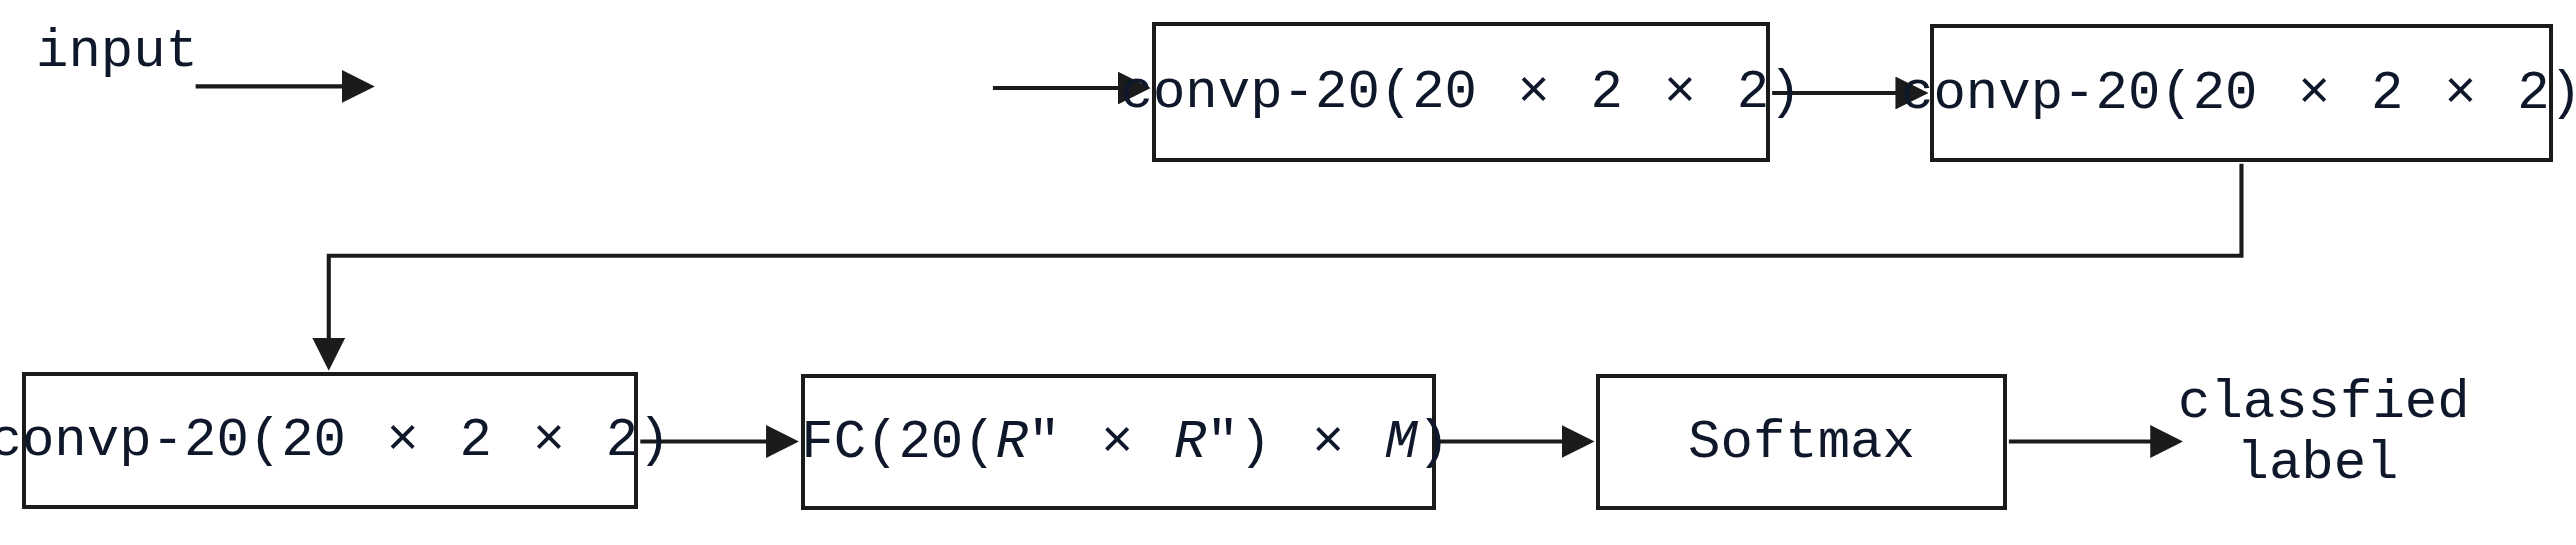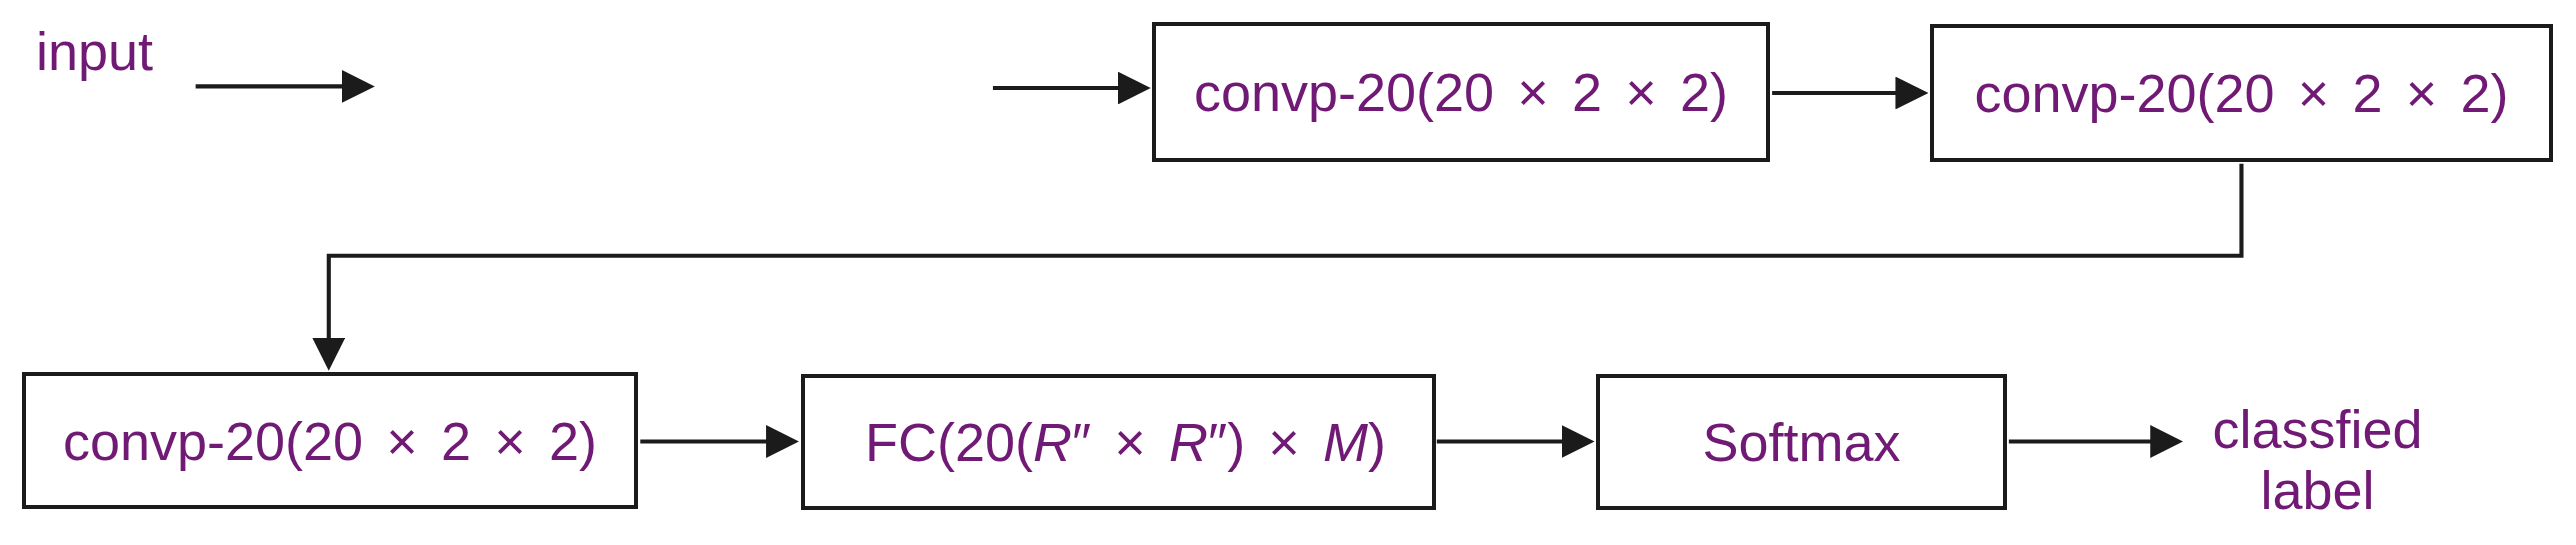--- a/index.html
+++ b/index.html
@@ -1,41 +1,41 @@
 <!DOCTYPE html>
 <html style="font-size:13px"><head>
 <meta charset="utf-8">
 <style>
   html, body { margin:0; padding:0; background:#ffffff; }
   .canvas {
     position:relative;
     width:2576px; height:546px;
     background:#ffffff;
-    color:#701a75;
-    font-family:Liberation Sans, sans-serif;
+    color:#0f172a;
+    font-family:Liberation Mono, monospace;
     overflow:hidden;
   }
   .wires { position:absolute; left:0; top:0; width:2576px; height:546px; }
   .node {
     position:absolute;
     box-sizing:border-box;
     border:4.1px solid #1b1b1b;
     background:#ffffff;
     display:flex; align-items:center; justify-content:center;
     font-size:54px;
     word-spacing:8.2px;
     white-space:nowrap;
   }
   .side-label {
     position:absolute;
     font-size:54px;
     line-height:1.13;
   }
   .input-label  { left:36px;  top:21.4px;  text-align:left; }
-  .output-label { left:2178px; top:372px; width:279px; text-align:center;margin-top:27px; }
+  .output-label { left:2178px; top:372px; width:279px; text-align:center; }
   .it { font-style:italic; }
   
   #node-conv1   { left:376px;  top:20.5px;  width:615px; height:137px; }
   #node-conv2   { left:1152px; top:22px;  width:618px; height:140px; }
   #node-conv3   { left:1930px; top:24px;  width:623px; height:138px; }
   #node-conv4   { left:22px;   top:372px; width:616px; height:137px; }
   #node-fc      { left:801px;  top:374px; width:635px; height:136px;padding-left:14px; }
   #node-softmax { left:1596px; top:374px; width:411px; height:136px;text-align:right; }
 </style>
 </head>

